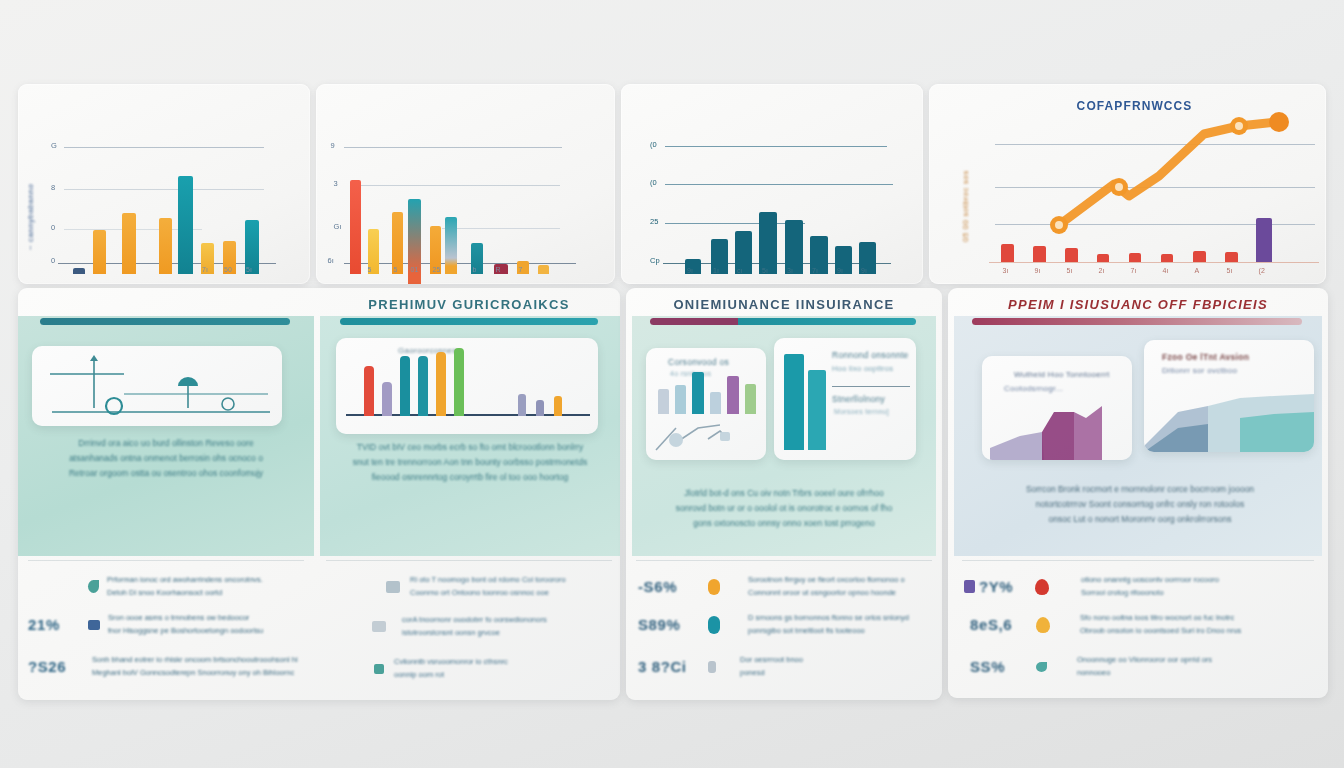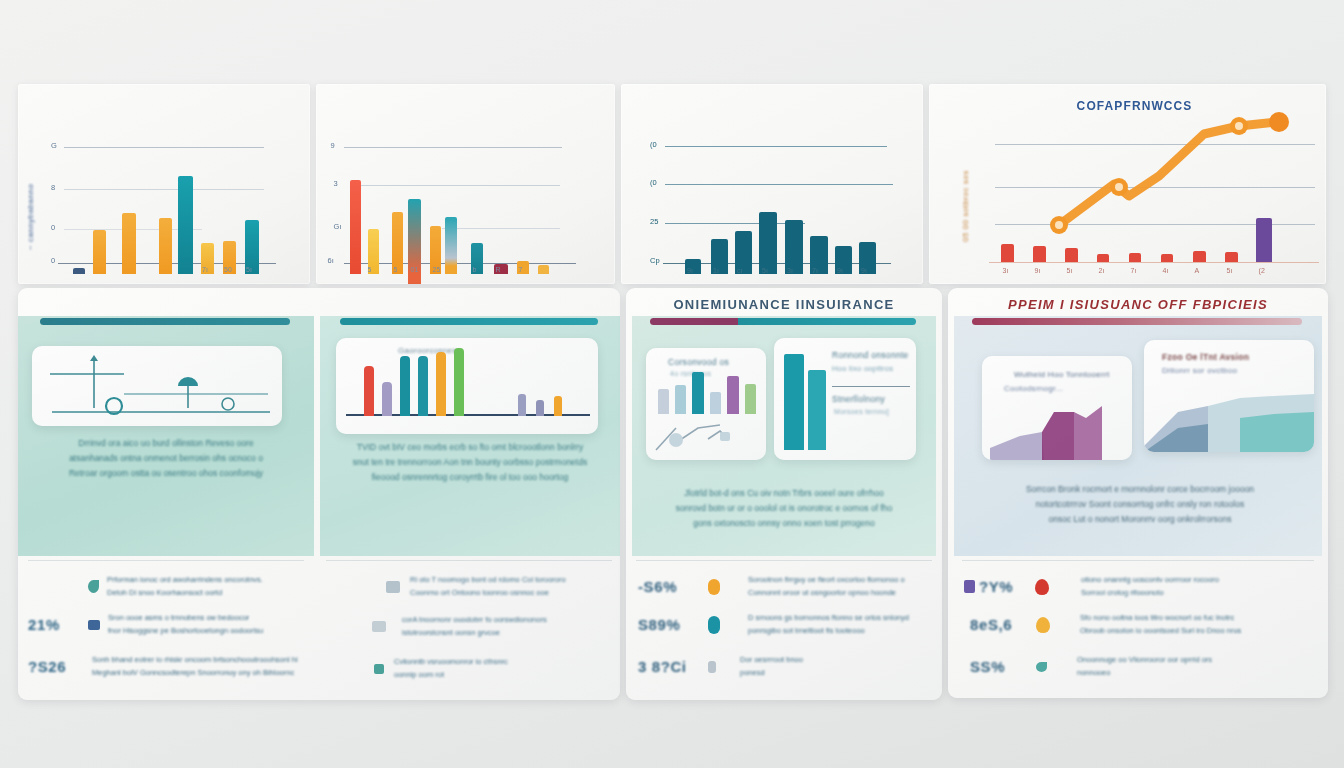--- a/index.html
+++ b/index.html
@@ -9,21 +9,21 @@
     background: linear-gradient(160deg, #f2f2f1 0%, #eceded 38%, #e8e9e9 62%, #dfe0e0 100%);
     position: relative;
   }
   .blur-text { filter: blur(1.15px); }
   .blur-soft { filter: blur(0.7px); }
 
   
   .top-row { position: absolute; left: 18px; top: 84px; width: 1308px; height: 200px; display: flex; gap: 6px; }
   .chart-card {
     background: linear-gradient(155deg, #fbfbfa 0%, #f5f5f4 70%, #efefee 100%);
-    border-radius: 3px;
+    border-radius: 9px;
     box-shadow: 0 2px 7px rgba(90,95,100,.13), 0 0 0 1px rgba(255,255,255,.5) inset;
     position: relative; overflow: hidden;
   }
   .c1 { width: 292px; }
   .c2 { width: 300px; }
   .c3 { width: 302px; }
   .c4 { width: 398px; }
   .plot { position: absolute; inset: 0; }
   .gridline { position: absolute; height: 1px; background: #93a4b6; opacity: .65; }
   .axis { position: absolute; height: 1.3px; background: #5d7186; opacity: .8; }
@@ -251,20 +251,23 @@
       </div>
       <div class="stat-row" style="left:0; top:84px; width:286px;">
         <div class="stat-val blur-text" style="width:60px; color:#2f6585;">?S26</div>
         <div class="stat-desc blur-text" style="margin-left:4px; color:#3c6b82;">
           <div>Sonh bhand eotrer io rhiskr oncoom brtsonchooutrooohsonl hi</div>
           <div>Meghanl bolV Gonncsodterepn Snoorronuy ony oh Bihloornc</div>
         </div>
       </div>
     </div>
 
+    <div class="panel-head" style="left:300px; width:302px;">
+      <div class="panel-title blur-soft" style="color:#33727f;">PREHIMUV GURICROAIKCS</div>
+    </div>
     <div class="tint" style="left:302px; top:28px; width:300px; height:240px; background:linear-gradient(160deg,#cde7e1,#bfe0d9 60%,#cce6df);"></div>
     <div class="accent-bar" style="left:322px; top:30px; width:258px; background:linear-gradient(90deg,#1f8f9c,#2ba2ae);"></div>
     <div class="mini-card" style="left:318px; top:50px; width:262px; height:96px;">
       <div class="mc-label blur-text" style="left:62px; top:8px; color:#6c8a99;">Gaoroorcosnes</div>
       <div style="position:absolute; left:10px; bottom:18px; width:244px; height:1.6px; background:#334b66;"></div>
       <div class="bar" style="left:28px; bottom:18px; width:10px; height:50px; background:#e24b3b; border-radius:4px 4px 0 0;"></div>
       <div class="bar" style="left:46px; bottom:18px; width:10px; height:34px; background:#a29bc4; border-radius:4px 4px 0 0;"></div>
       <div class="bar" style="left:64px; bottom:18px; width:10px; height:60px; background:#1a8f9e; border-radius:4px 4px 0 0;"></div>
       <div class="bar" style="left:82px; bottom:18px; width:10px; height:60px; background:#1f93a2; border-radius:4px 4px 0 0;"></div>
       <div class="bar" style="left:100px; bottom:18px; width:10px; height:64px; background:#f0a52e; border-radius:4px 4px 0 0;"></div>

